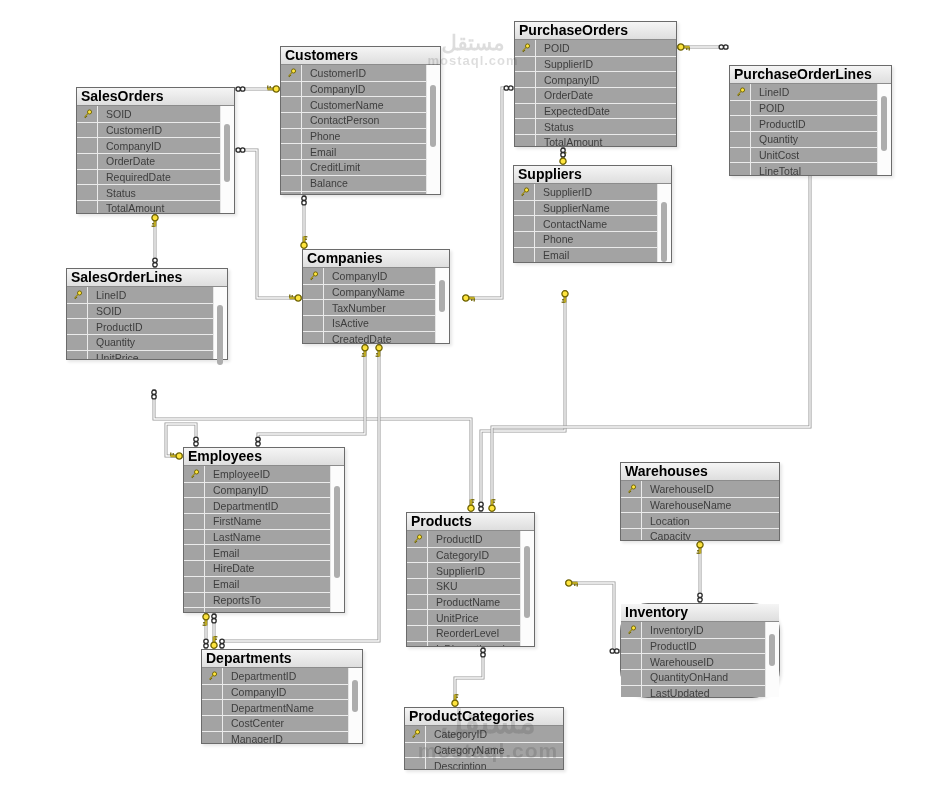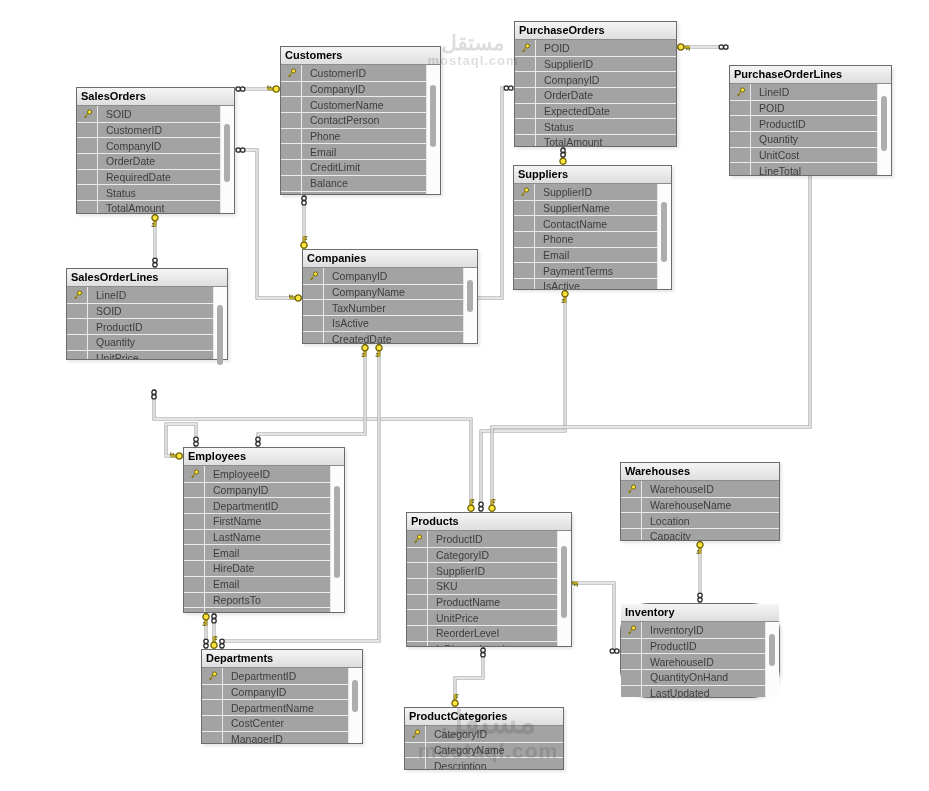--- a/index.html
+++ b/index.html
@@ -3,21 +3,21 @@
 <meta charset="utf-8">
 <style>
   html,body{margin:0;padding:0;background:#fff;}
   #canvas{position:relative;width:929px;height:791px;background:#ffffff;overflow:hidden;
           font-family:"Liberation Sans",sans-serif;}
   #lines-svg{position:absolute;left:0;top:0;z-index:1;}
   #tables-layer{position:absolute;left:0;top:0;width:100%;height:100%;z-index:2;}
   .tbl{position:absolute;background:#ffffff;border:1px solid #6b6b6b;box-sizing:border-box;
        box-shadow:2px 2px 3px rgba(0,0,0,0.10);}
   .tbl-h{height:17px;line-height:16px;background:linear-gradient(#f5f5f5,#dedede);
-         border-bottom:1px solid #8c8c8c;font-size:11px;font-weight:bold;color:#000;
+         border-bottom:1px solid #8c8c8c;font-size:14px;font-weight:bold;color:#000;
          padding-left:4px;white-space:nowrap;overflow:hidden;}
   .tbl-b{position:absolute;left:0;right:0;top:18px;bottom:0;overflow:hidden;background:#a3a3a3;}
   .row{height:15.7px;box-sizing:border-box;display:flex;align-items:center;white-space:nowrap;}
   .row + .row{border-top:1px solid #ebebeb;}
   .kc{width:20px;align-self:stretch;flex:0 0 20px;border-right:1px solid #ebebeb;
       display:flex;align-items:center;justify-content:center;}
   .fl{font-size:10.5px;color:#3d3d3d;padding-left:8px;}
   .sb{position:absolute;top:18px;right:0;bottom:0;width:13px;background:#fcfcfc;
       border-left:1px solid #e6e6e6;}
   .sbt{position:absolute;left:3px;width:6px;background:#adadad;border-radius:3px;}
@@ -465,21 +465,21 @@
           </div>
           <div class="row">
             <div class="kc"></div>
             <span class="fl">LineTotal</span>
           </div>
         </div>
         <div class="sb">
           <div class="sbt" style="top: 12px; height: 55px;"></div>
         </div>
       </div>
-      <div class="tbl" style="left: 513px; top: 165px; width: 159px; height: 125px;">
+      <div class="tbl" style="left: 513px; top: 165px; width: 159px; height: 98px;">
         <div class="tbl-h">Suppliers</div>
         <div class="tbl-b" style="right: 13px;">
           <div class="row">
             <div class="kc">
               <svg width="11" height="12" viewBox="0 0 14 14">
                 <circle cx="9.6" cy="4.4" r="2.6" fill="#ffe53e" stroke="#6e6200" stroke-width="1.2"></circle>
                 <path d="M7.8 6.2 L3.4 10.6 M4.8 9.2 L6.3 10.7 M3.4 10.6 L4.8 12" fill="none" stroke="#6e6200" stroke-width="1.3"></path>
                 <path d="M7.8 6.2 L3.6 10.4" stroke="#ffe53e" stroke-width="0.7"></path>
               </svg>
             </div>
@@ -507,21 +507,21 @@
           </div>
           <div class="row">
             <div class="kc"></div>
             <span class="fl">IsActive</span>
           </div>
         </div>
         <div class="sb">
           <div class="sbt" style="top: 18px; height: 60px;"></div>
         </div>
       </div>
-      <div class="tbl" style="left: 302px; top: 249px; width: 176px; height: 95px;">
+      <div class="tbl" style="left: 302px; top: 249px; width: 148px; height: 95px;">
         <div class="tbl-h">Companies</div>
         <div class="tbl-b" style="right: 13px;">
           <div class="row">
             <div class="kc">
               <svg width="11" height="12" viewBox="0 0 14 14">
                 <circle cx="9.6" cy="4.4" r="2.6" fill="#ffe53e" stroke="#6e6200" stroke-width="1.2"></circle>
                 <path d="M7.8 6.2 L3.4 10.6 M4.8 9.2 L6.3 10.7 M3.4 10.6 L4.8 12" fill="none" stroke="#6e6200" stroke-width="1.3"></path>
                 <path d="M7.8 6.2 L3.6 10.4" stroke="#ffe53e" stroke-width="0.7"></path>
               </svg>
             </div>
@@ -637,21 +637,21 @@
           </div>
           <div class="row">
             <div class="kc"></div>
             <span class="fl"></span>
           </div>
         </div>
         <div class="sb">
           <div class="sbt" style="top: 20px; height: 92px;"></div>
         </div>
       </div>
-      <div class="tbl" style="left: 406px; top: 512px; width: 166px; height: 135px;">
+      <div class="tbl" style="left: 406px; top: 512px; width: 129px; height: 135px;">
         <div class="tbl-h">Products</div>
         <div class="tbl-b" style="right: 13px;">
           <div class="row">
             <div class="kc">
               <svg width="11" height="12" viewBox="0 0 14 14">
                 <circle cx="9.6" cy="4.4" r="2.6" fill="#ffe53e" stroke="#6e6200" stroke-width="1.2"></circle>
                 <path d="M7.8 6.2 L3.4 10.6 M4.8 9.2 L6.3 10.7 M3.4 10.6 L4.8 12" fill="none" stroke="#6e6200" stroke-width="1.3"></path>
                 <path d="M7.8 6.2 L3.6 10.4" stroke="#ffe53e" stroke-width="0.7"></path>
               </svg>
             </div>

